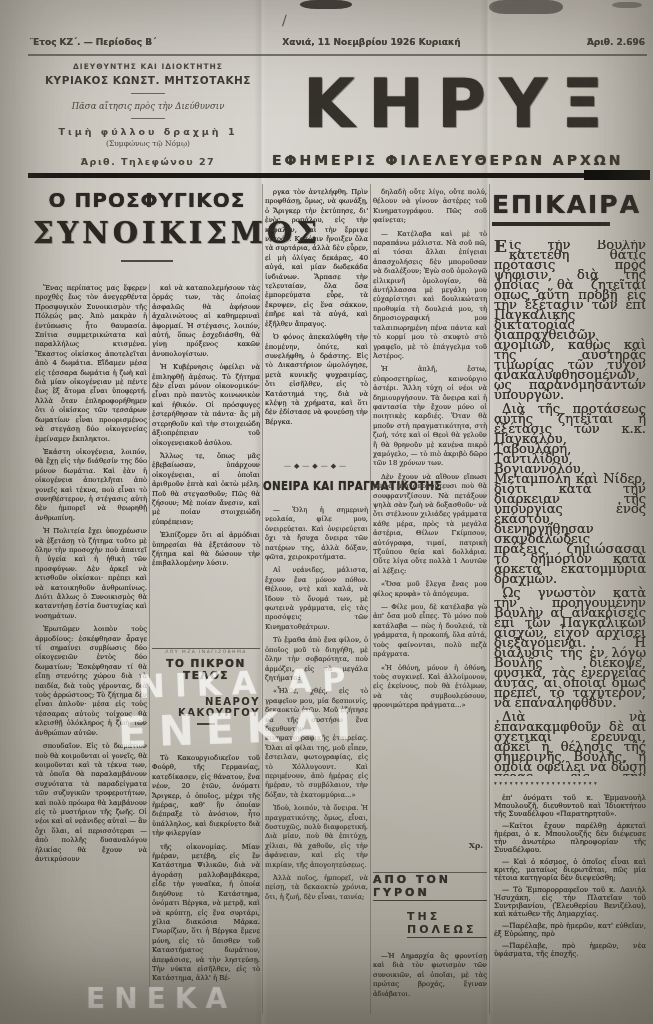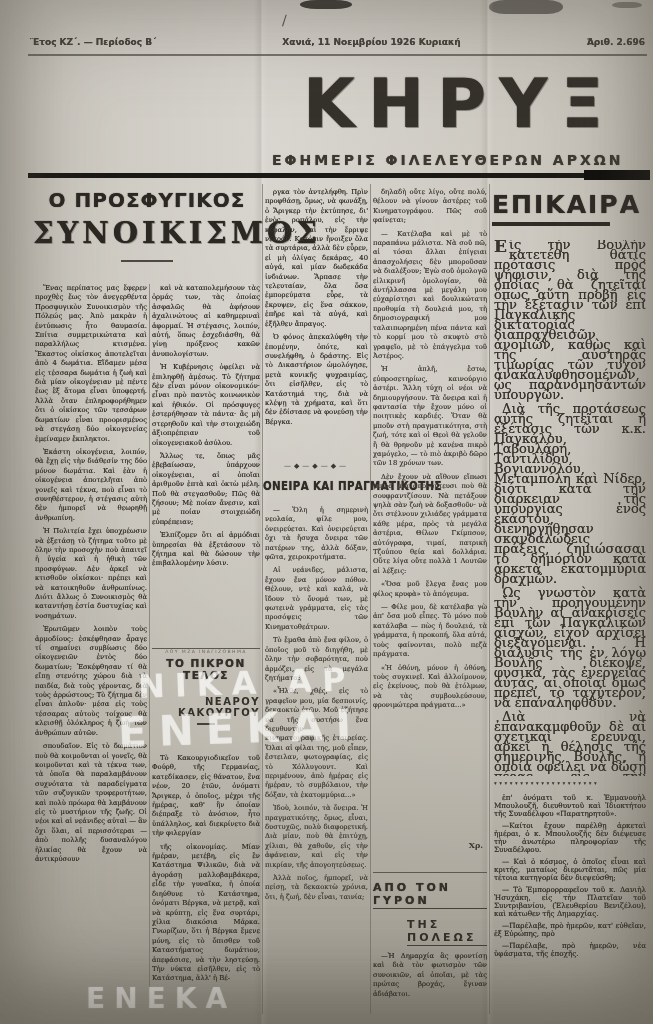--- a/index.html
+++ b/index.html
@@ -48,21 +48,21 @@
   .sec-crime{position:absolute;left:152px;top:648px;width:108px;text-align:center;border-top:1px solid #5d5950;color:#332f29;}
   .sec-crime .kick{font-family:"DejaVu Sans",sans-serif;font-size:4.6px;letter-spacing:1.4px;opacity:.65;}
   .sec-crime .t{font-family:"DejaVu Sans",sans-serif;font-weight:800;font-size:10.5px;letter-spacing:1.5px;margin-top:3px;text-shadow:0 0 .8px rgba(40,36,30,.9);}
   .sec-crime .t2{font-family:"DejaVu Sans",sans-serif;font-weight:800;font-size:10px;letter-spacing:1.5px;margin-top:15px;text-align:right;}
   .sec-crime .dash{width:18px;height:2px;background:#44403a;margin:5px auto 0;}
   .orn-row{position:absolute;left:265px;top:462px;width:103px;text-align:center;font-size:7px;letter-spacing:3px;color:#3c3832;}
   .dreams-title{position:absolute;left:263px;top:478px;width:112px;
     font-family:"DejaVu Sans",sans-serif;font-weight:800;font-size:12.5px;letter-spacing:.5px;color:#2f2b26;
     transform:scaleX(.82);transform-origin:left center;white-space:nowrap;text-shadow:0 0 .9px rgba(40,36,30,.9);}
   .sig{position:absolute;left:373px;top:840px;width:110px;text-align:right;font-size:8px;font-weight:700;color:#3a362f;}
-  .town-head{position:absolute;left:373px;top:872px;width:114px;border-top:1px solid #5d5950;padding-top:8px;color:#332f29;}
+  .town-head{position:absolute;left:373px;top:872px;width:114px;border-top:1px solid #5d5950;padding-top:0;color:#332f29;}
   .town-head .a{font-family:"DejaVu Sans",sans-serif;font-weight:800;font-size:11px;letter-spacing:3px;border-bottom:1.5px solid #44403a;display:inline-block;padding-bottom:1px;text-shadow:0 0 .8px rgba(40,36,30,.9);}
   .town-head .b{font-family:"DejaVu Sans",sans-serif;font-weight:800;font-size:11px;letter-spacing:3px;border-bottom:1.5px solid #44403a;display:inline-block;padding-bottom:1px;margin-top:9px;margin-left:34px;}
   .epik-title{position:absolute;left:492px;top:190px;width:156px;
     font-family:"DejaVu Sans",sans-serif;font-weight:900;font-size:25px;letter-spacing:2px;color:#2d2924;
     text-shadow:0 0 1px rgba(40,36,30,.95);}
   .epik-underline{position:absolute;left:492px;top:222px;width:118px;height:4px;background:#2f2b26;}
   .dropcap::first-letter{font-size:17px;font-weight:700;float:left;line-height:13px;padding-right:2px;text-indent:0;}
   .dropcap{text-indent:0 !important;}
   .sep-glyphs{position:absolute;left:494px;top:780px;width:150px;font-size:5.5px;letter-spacing:2.5px;color:#3a362f;overflow:hidden;white-space:nowrap;}
   .wm{position:absolute;font-family:"DejaVu Sans",sans-serif;font-weight:800;color:rgba(252,252,247,.42);
@@ -85,20 +85,30 @@
   <div class="crease" style="left:254px;"></div>
   <div class="crease" style="left:480px;"></div>
 
   <div class="infobar">
     <span>Ἔτος ΚΖ΄. — Περίοδος Β΄</span>
     <span>Χανιά, 11 Νοεμβρίου 1926   Κυριακή</span>
     <span>Ἀριθ. 2.696</span>
   </div>
   <div class="inforule"></div>
 
+  <div class="mh-left">
+    <div class="tiny">ΔΙΕΥΘΥΝΤΗΣ ΚΑΙ ΙΔΙΟΚΤΗΤΗΣ</div>
+    <div class="owner">ΚΥΡΙΑΚΟΣ ΚΩΝΣΤ. ΜΗΤΣΟΤΑΚΗΣ</div>
+    <div class="mini-rule"></div>
+    <div class="note">Πᾶσα αἴτησις πρὸς τὴν Διεύθυνσιν</div>
+    <div class="mini-rule"></div>
+    <div class="price">Τιμὴ φύλλου δραχμὴ 1</div>
+    <div class="pnote">(Συμφώνως τῷ Νόμῳ)</div>
+    <div class="phone">Ἀριθ. Τηλεφώνου 27</div>
+  </div>
 
   <div class="paper-title">ΚΗΡΥΞ</div>
   <div class="paper-sub">ΕΦΗΜΕΡΙΣ ΦΙΛΕΛΕΥΘΕΡΩΝ ΑΡΧΩΝ</div>
 
   <div class="bigbar"></div>
   <div class="bigbar-blob"></div>
 
   <div class="vrule" style="left:149px;top:284px;height:722px;"></div>
   <div class="vrule" style="left:262px;top:184px;height:830px;"></div>
   <div class="vrule" style="left:370px;top:184px;height:830px;"></div>

